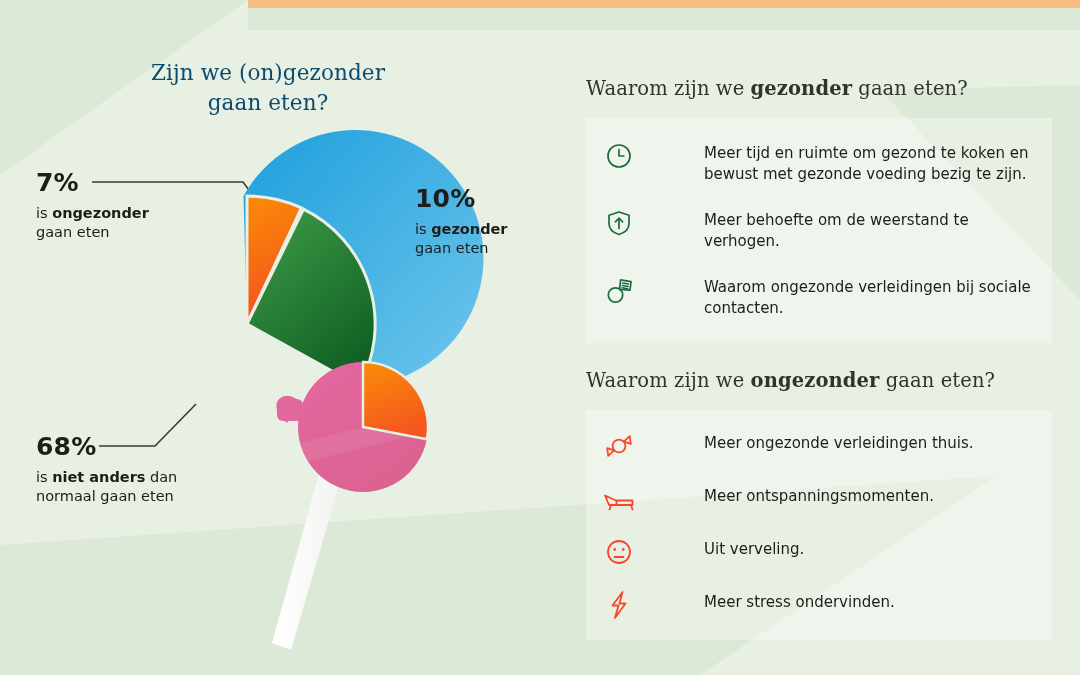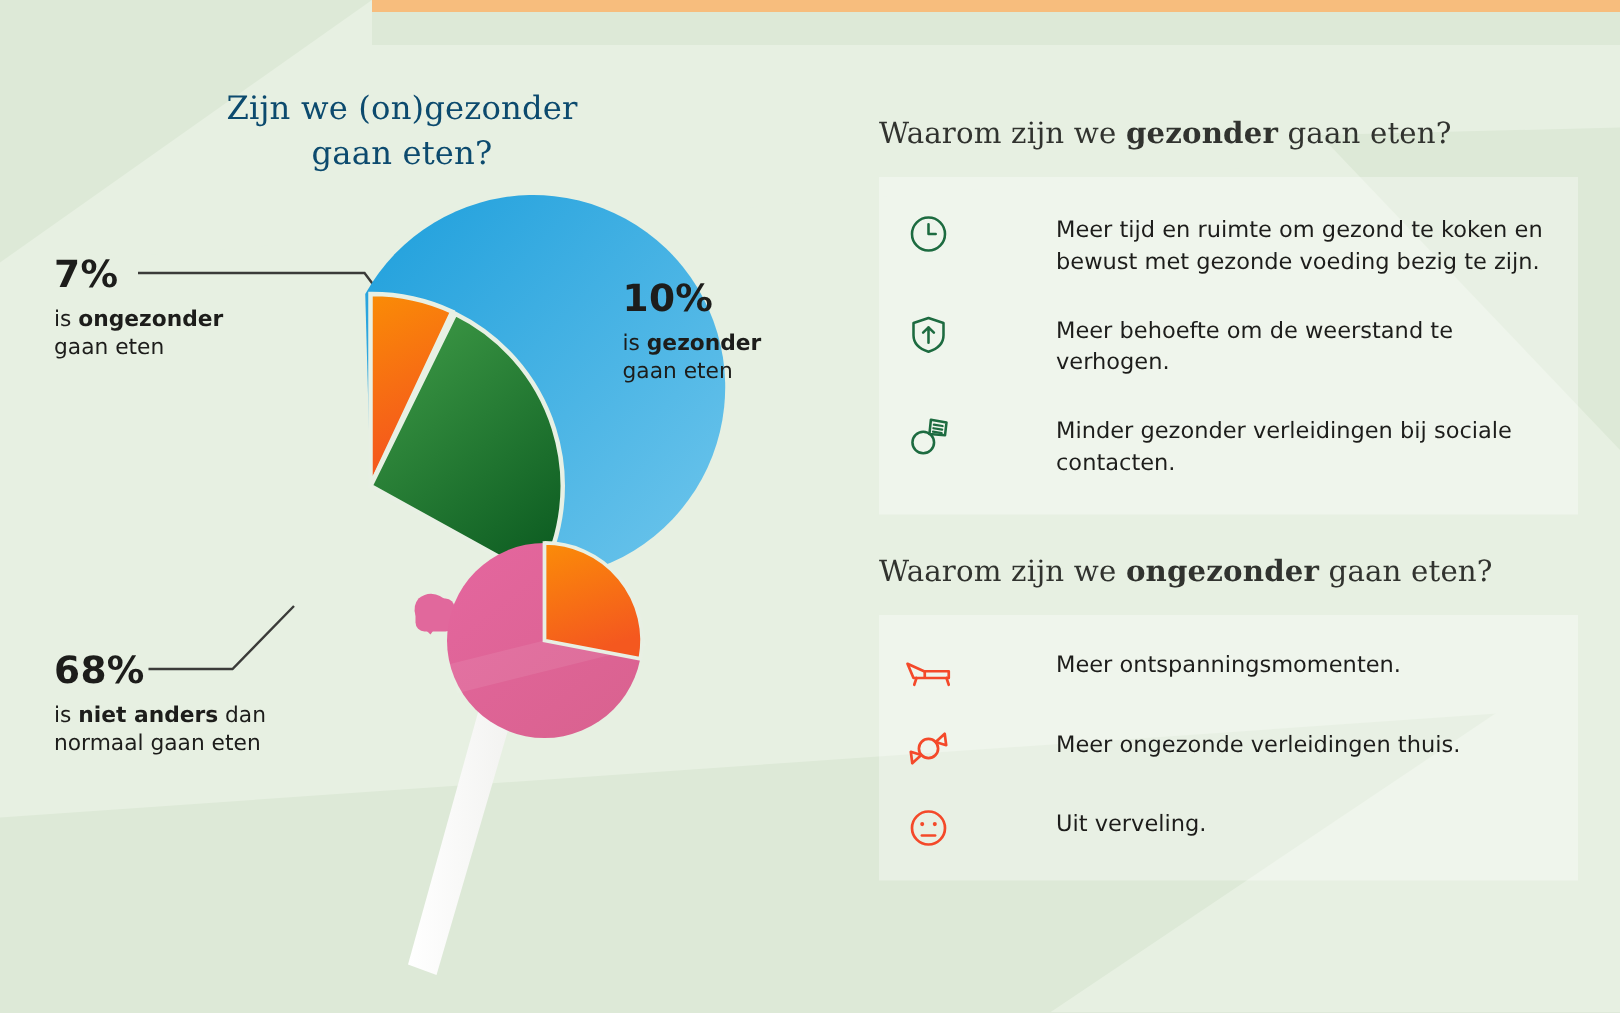--- a/index.html
+++ b/index.html
@@ -264,63 +264,71 @@
       </div>
 
       <div class="row">
         <span class="ico">
           <svg width="30" height="30" viewBox="0 0 30 30" fill="none" stroke="#1d6b40" stroke-width="1.7">
             <circle cx="11.5" cy="20" r="7.2"></circle>
             <path d="M15.6 14.4 L16.6 4.8 L27 6.6 L26 15.2 Z" stroke-linejoin="round" fill="none"></path>
             <path d="M18.6 8.1 L24.4 9.0 M18.3 10.5 L24.1 11.4 M18.0 12.8 L23.8 13.7" stroke-width="1.5" stroke-linecap="round"></path>
           </svg>
         </span>
-        <span class="txt">Minder gezonder verleidingen bij sociale contacten.</span>
+        <span class="txt">Waarom ongezonde verleidingen bij sociale contacten.</span>
       </div>
 
     </div>
   </section>
 
   <section class="panel" id="panel-unhealthy">
     <h2>
       <span>Waarom zijn we </span><b>ongezonder</b><span> gaan eten?</span>
     </h2>
     <div class="card">
 
       <div class="row">
         <span class="ico">
+          <svg width="30" height="28" viewBox="0 0 30 28" fill="none" stroke="#f4492a" stroke-width="1.8">
+            <circle cx="15" cy="14" r="6.4"></circle>
+            <path d="M10.2 18.3 L4.2 23.8 L3.2 16.2 Z" stroke-linejoin="round"></path>
+            <path d="M19.8 9.7 L25.8 4.2 L26.8 11.8 Z" stroke-linejoin="round"></path>
+          </svg>
+        </span>
+        <span class="txt">Meer ongezonde verleidingen thuis.</span>
+      </div>
+
+      <div class="row">
+        <span class="ico">
           <svg width="32" height="26" viewBox="0 0 32 26" fill="none" stroke="#f4492a" stroke-width="1.8">
             <path d="M2 9.5 L13 14.5 L29.5 14.5 L29.5 19 L6 19 Z" stroke-linejoin="round"></path>
             <path d="M13.5 14.5 L13.5 19"></path>
             <path d="M8 19 L6.5 23.5 M28 19 L29.5 23.5" stroke-linecap="round"></path>
           </svg>
         </span>
         <span class="txt">Meer ontspanningsmomenten.</span>
-      </div>
-
-      <div class="row">
-        <span class="ico">
-          <svg width="30" height="28" viewBox="0 0 30 28" fill="none" stroke="#f4492a" stroke-width="1.8">
-            <circle cx="15" cy="14" r="6.4"></circle>
-            <path d="M10.2 18.3 L4.2 23.8 L3.2 16.2 Z" stroke-linejoin="round"></path>
-            <path d="M19.8 9.7 L25.8 4.2 L26.8 11.8 Z" stroke-linejoin="round"></path>
-          </svg>
-        </span>
-        <span class="txt">Meer ongezonde verleidingen thuis.</span>
       </div>
 
       <div class="row">
         <span class="ico">
           <svg width="26" height="26" viewBox="0 0 26 26" fill="none" stroke="#f4492a" stroke-width="1.8">
             <circle cx="13" cy="13" r="11"></circle>
             <circle cx="8.8" cy="10.4" r="1.35" fill="#f4492a" stroke="none"></circle>
             <circle cx="17.2" cy="10.4" r="1.35" fill="#f4492a" stroke="none"></circle>
             <path d="M8.6 18 L17.4 18" stroke-linecap="round"></path>
           </svg>
         </span>
         <span class="txt">Uit verveling.</span>
       </div>
 
+      <div class="row">
+        <span class="ico">
+          <svg width="24" height="30" viewBox="0 0 24 30" fill="none" stroke="#f4492a" stroke-width="1.8">
+            <path d="M15.5 2 L5.5 15.5 L11.5 15.5 L8 28 L18.5 13.5 L12.5 13.5 Z" stroke-linejoin="round"></path>
+          </svg>
+        </span>
+        <span class="txt">Meer stress ondervinden.</span>
+      </div>
 
     </div>
   </section>
 
 </div>
 
 </body></html>

